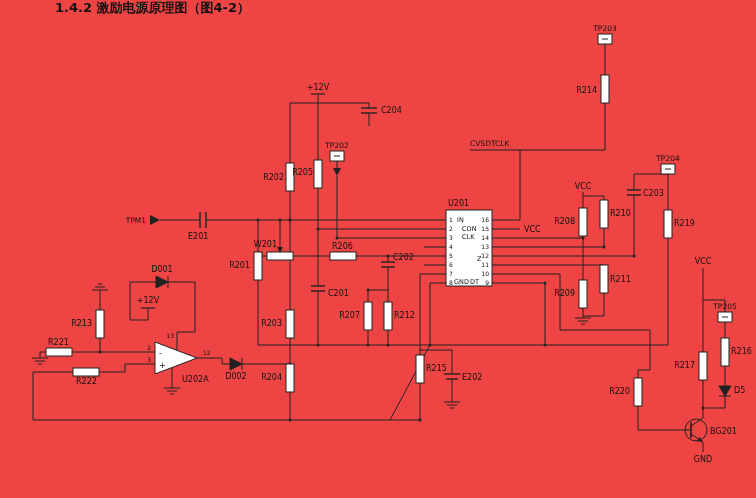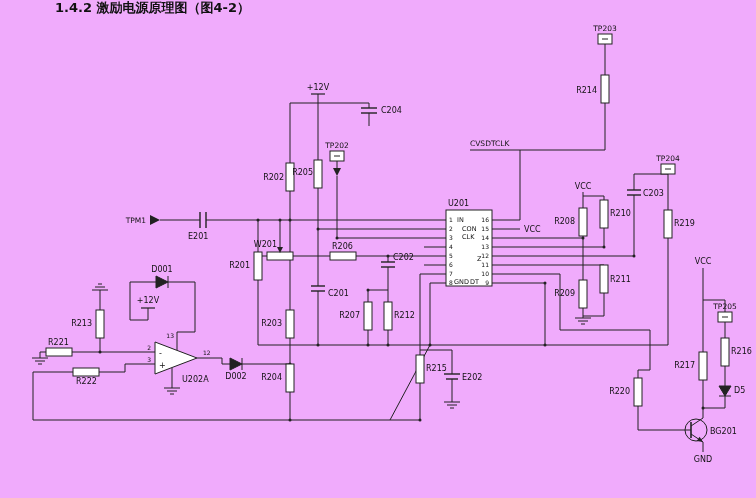--- a/index.html
+++ b/index.html
@@ -1,16 +1,16 @@
 <!DOCTYPE html>
 <html><head>
 <meta charset="utf-8">
 <style>
   html,body{margin:0;padding:0;background:#ffffff;}
-  .canvas{position:relative;width:756px;height:498px;background:#f0abfc;overflow:hidden;}
+  .canvas{position:relative;width:756px;height:498px;background:#ef4444;overflow:hidden;}
   svg{position:absolute;left:0;top:0;font-family:"DejaVu Sans",sans-serif;}
   svg text{fill:#111;}
   .lbl{font-size:8px;}
   .sm{font-size:6px;}
   .md{font-size:6.5px;}
   .tp{font-size:7.5px;}
   .ttl{font-size:13px;font-weight:bold;}
 </style>
 </head>
 <body>

